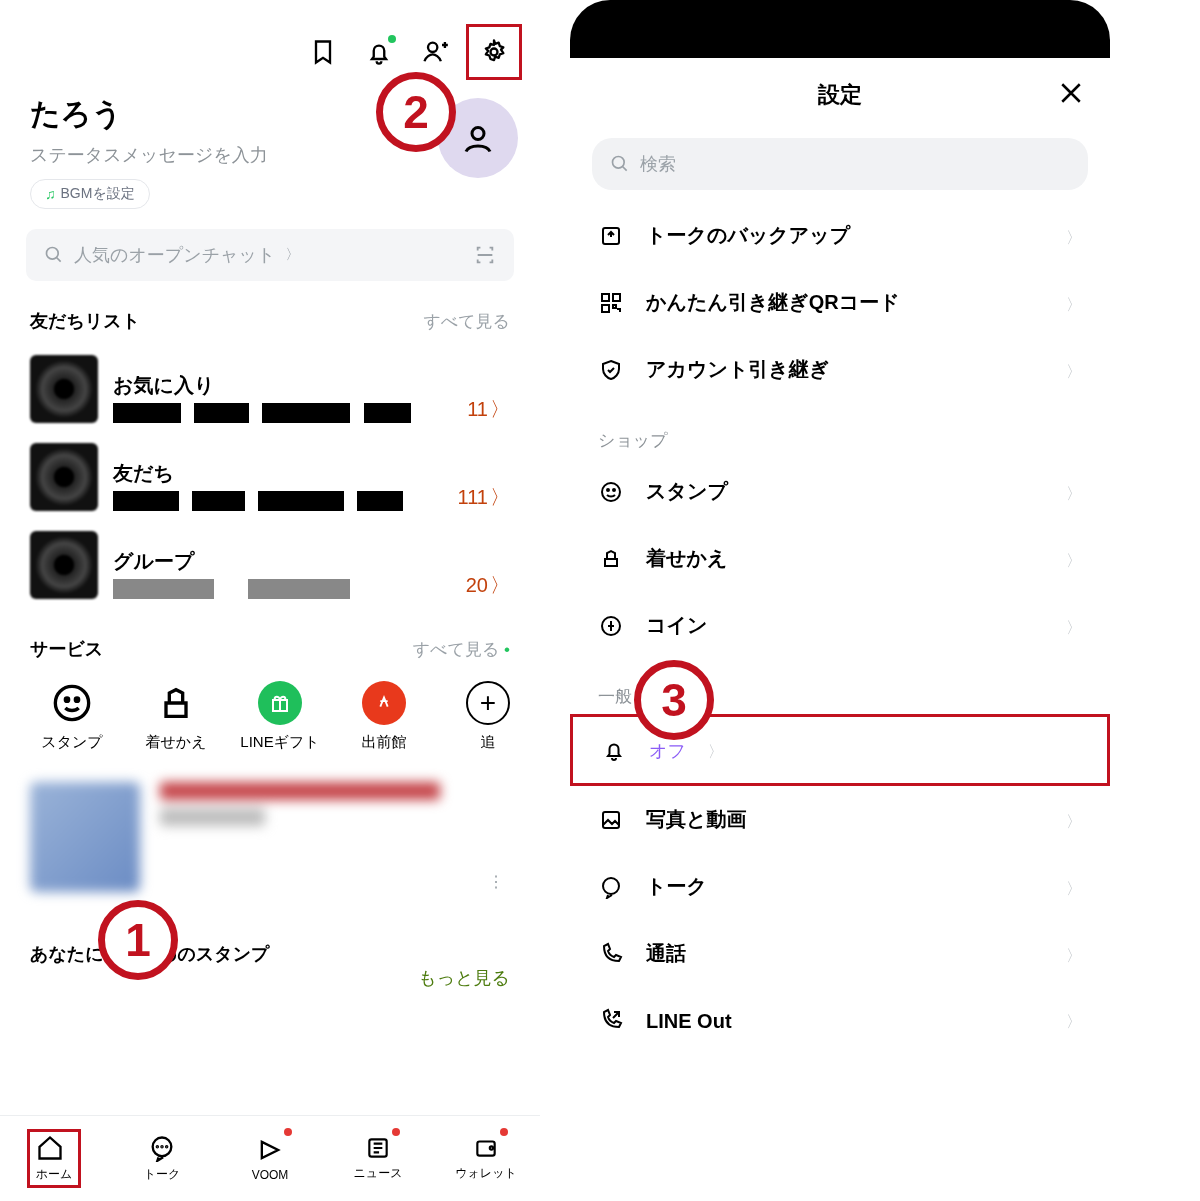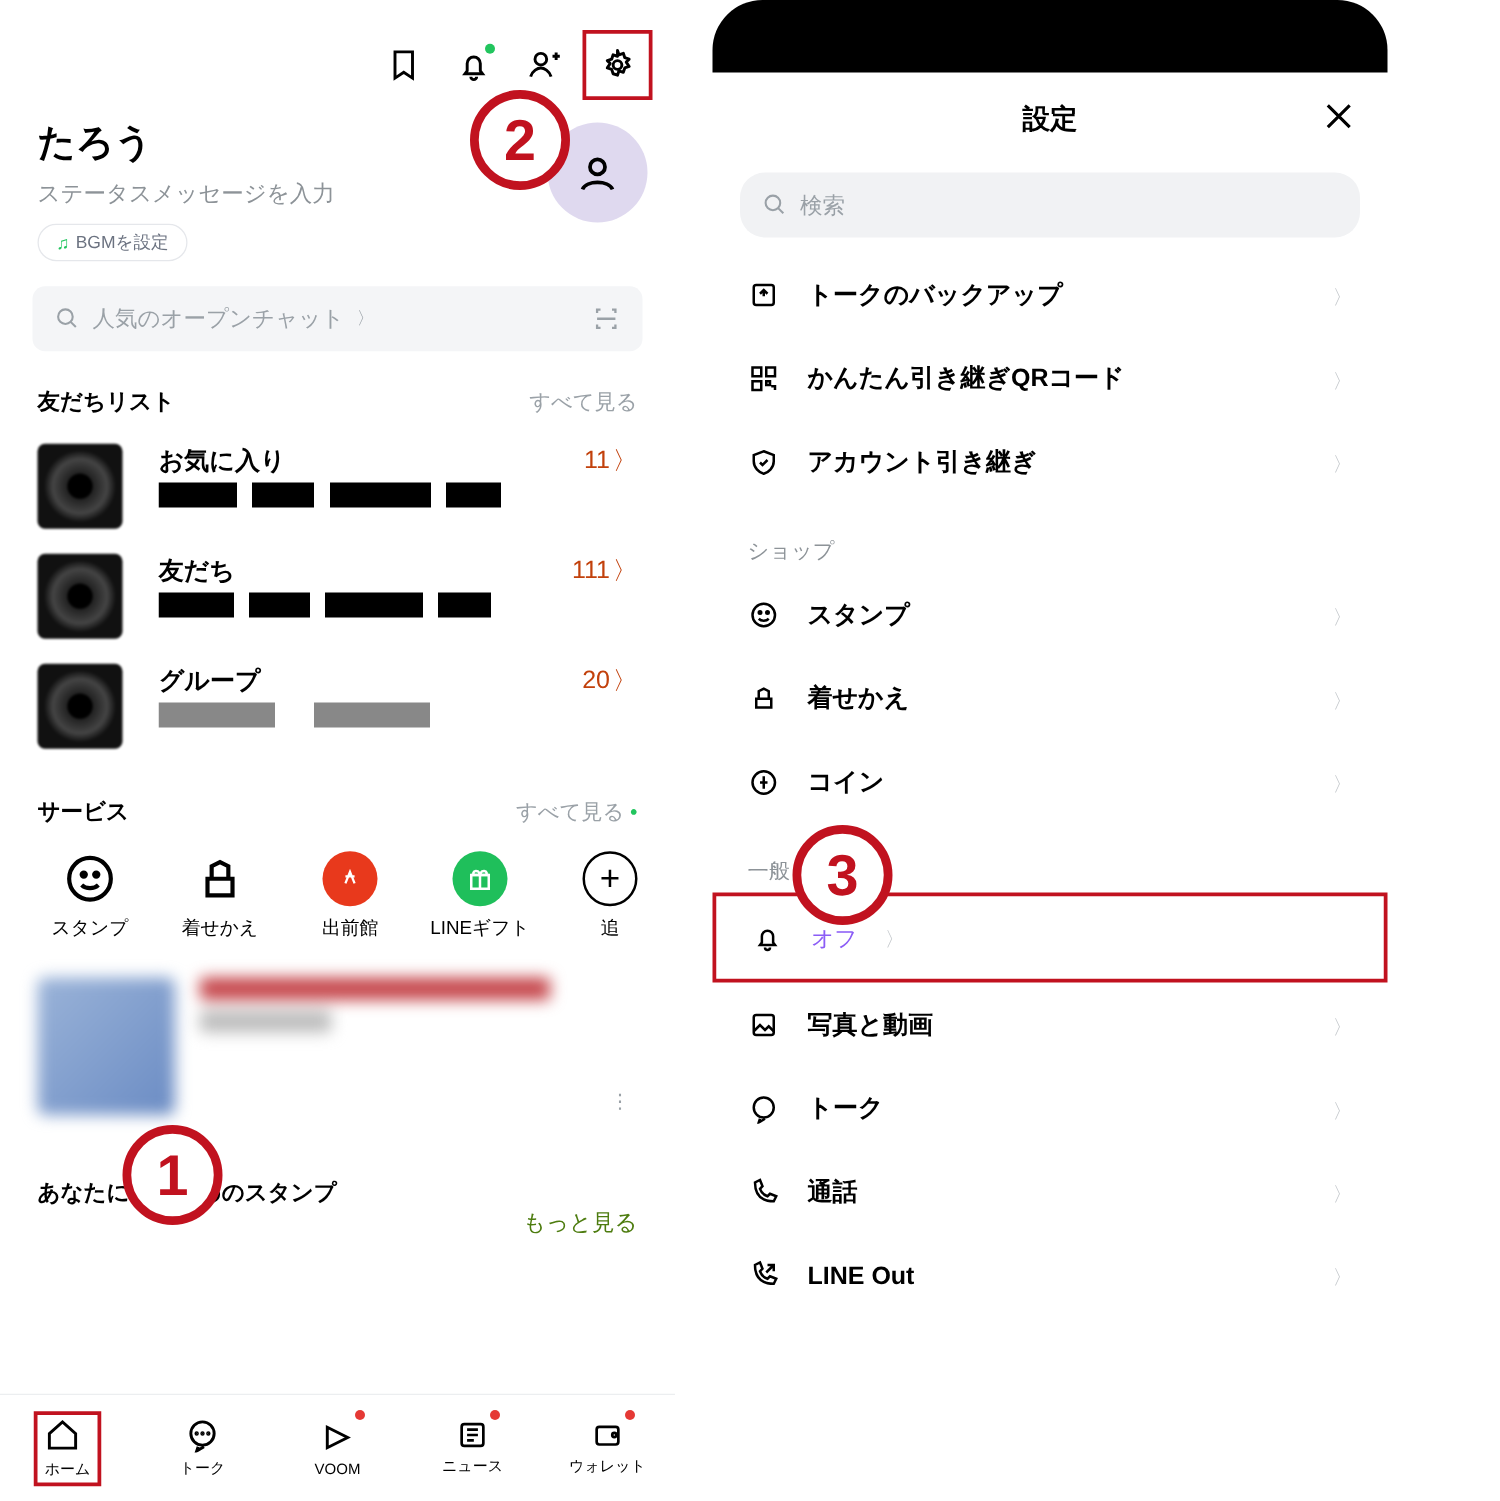--- a/index.html
+++ b/index.html
@@ -24,21 +24,21 @@
 
   .search-bar { margin: 20px 26px 0; background: #f4f5f7; border-radius: 10px; display: flex; align-items: center; padding: 14px 18px; gap: 10px; color: #9aa1a7; font-size: 18px; }
   .search-bar .chev { font-size: 14px; }
 
   .sect-head { display: flex; justify-content: space-between; align-items: center; padding: 28px 30px 8px; }
   .sect-title { font-size: 18px; font-weight: 600; }
   .sect-more { font-size: 17px; color: #9aa1a7; }
   .sect-more .gdot { color:#22c55e; }
 
   .flist { padding: 4px 30px 0; }
-  .fitem { display: flex; align-items: flex-start; gap: 29px; padding: 10px 0; }
+  .fitem { display: flex; align-items: flex-end; gap: 15px; padding: 10px 0; }
   .fthumb { width: 68px; height: 68px; background: radial-gradient(#000 20%, #222 22%, #444 45%, #111 60%) ; filter: blur(1px); border-radius: 6px; }
   .fbody { flex: 1; }
   .fname { font-size: 20px; font-weight: 600; }
   .fbar { height: 20px; background: linear-gradient(90deg,#000 20%, transparent 20% 24%, #000 24% 40%, transparent 40% 44%, #000 44% 70%, transparent 70% 74%, #000 74% 88%, transparent 88%); margin-top:4px; }
   .fcount { color: #c2410c; font-size: 20px; display:flex; align-items:center; gap:2px;}
 
   .services { display: flex; gap: 0; padding: 12px 20px 0; overflow: hidden; }
   .svc { width: 104px; text-align: center; flex-shrink:0; }
   .svc-icon { width: 44px; height: 44px; margin: 0 auto 8px; display:flex; align-items:center; justify-content:center; border-radius:50%; }
   .svc-label { font-size: 15px; }
@@ -206,35 +206,35 @@
     <div class="svc">
       <div class="svc-icon">
           <svg viewBox="0 0 24 24" width="40" height="40">
             <path d="M8 12V6l4-2 4 2v6"></path>
             <path d="M6 12h12v8H6z"></path>
           </svg>
         </div>
       <div class="svc-label">着せかえ</div>
     </div>
     <div class="svc">
-      <div class="svc-icon" style="background:#e8391c;color:#fff;">
-          <svg viewBox="0 0 24 24" width="22" height="22" stroke="#fff" fill="#fff">
-            <path d="M8 16l4-10 4 10M8 10h8" stroke-width="2" fill="none"></path>
-          </svg>
-        </div>
-      <div class="svc-label">出前館</div>
-    </div>
-    <div class="svc">
       <div class="svc-icon" style="background:#1fbf5b;color:#fff;">
           <svg viewBox="0 0 24 24" width="24" height="24" stroke="#fff">
             <rect x="5" y="9" width="14" height="11"></rect>
             <path d="M5 9h14M12 9v11M8 9c-2 0-2-4 2-3 1 0 2 3 2 3s1-3 2-3c4-1 4 3 2 3"></path>
           </svg>
         </div>
       <div class="svc-label">LINEギフト</div>
+    </div>
+    <div class="svc">
+      <div class="svc-icon" style="background:#e8391c;color:#fff;">
+          <svg viewBox="0 0 24 24" width="22" height="22" stroke="#fff" fill="#fff">
+            <path d="M8 16l4-10 4 10M8 10h8" stroke-width="2" fill="none"></path>
+          </svg>
+        </div>
+      <div class="svc-label">出前館</div>
     </div>
     <div class="svc">
       <div class="svc-icon" style="border:2px solid #000;">
           <span style="font-size:28px;">+</span>
         </div>
       <div class="svc-label">追</div>
     </div>
   </div>
 
   <div class="blur-card">

